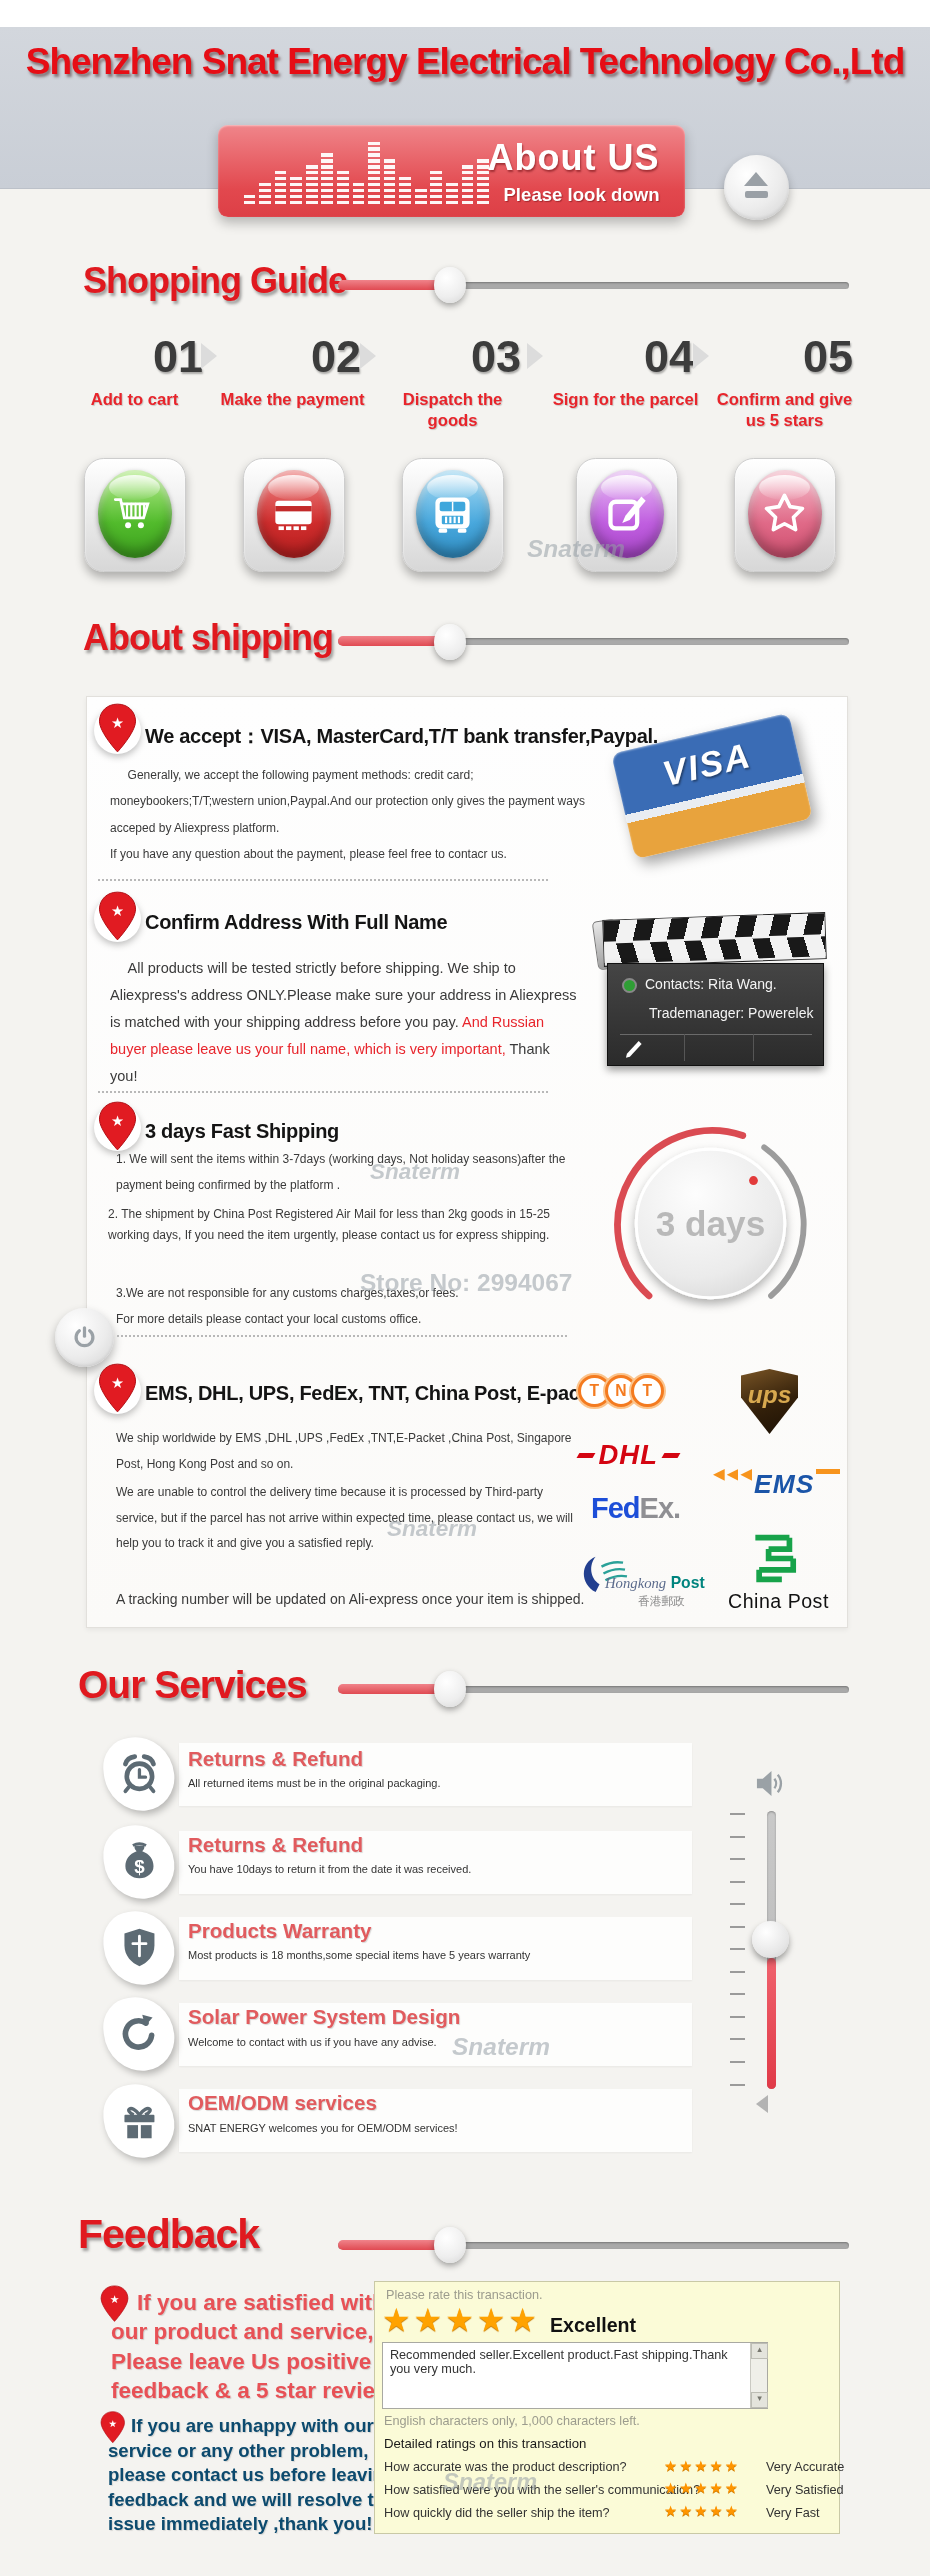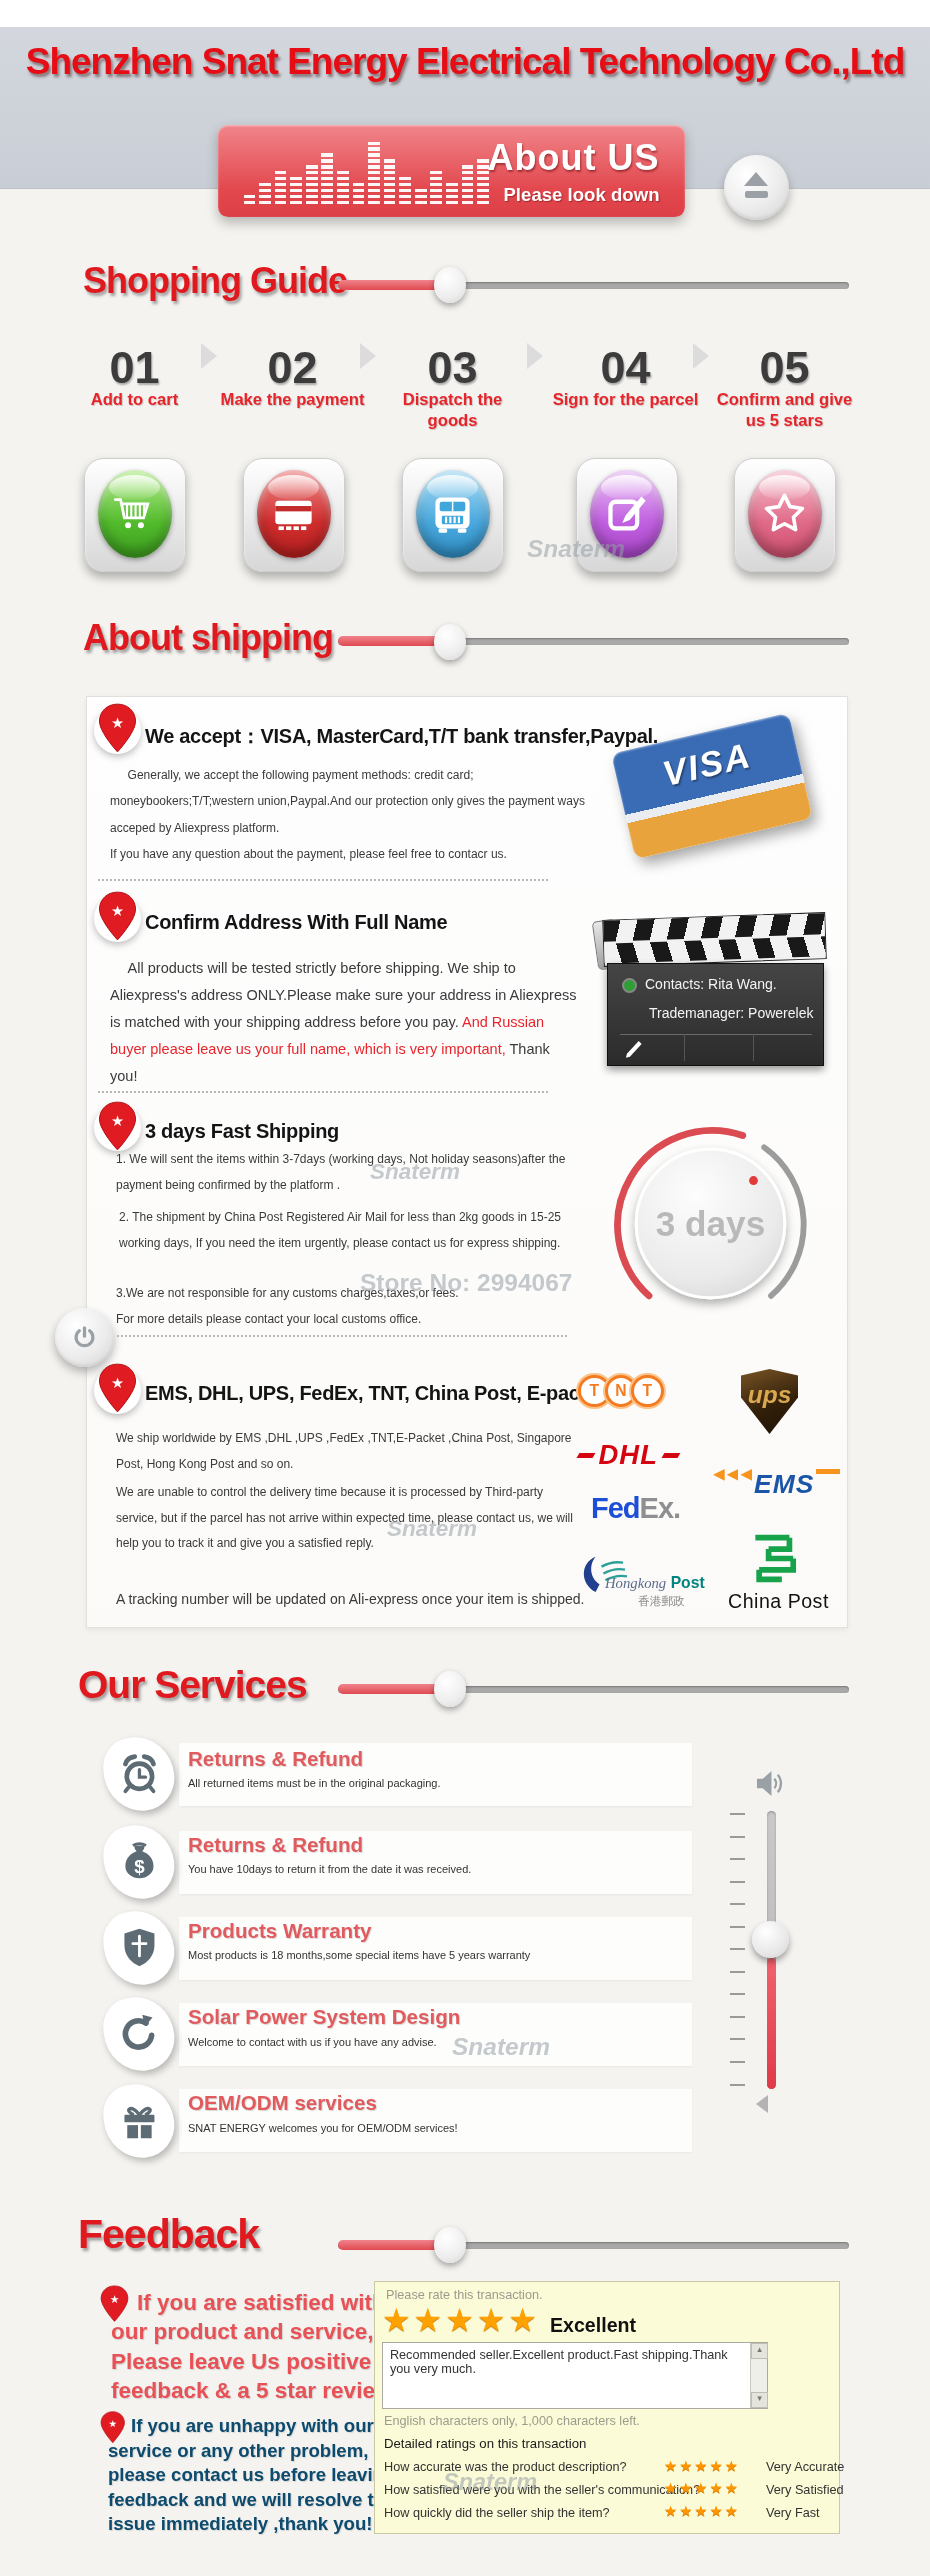--- a/index.html
+++ b/index.html
@@ -21,21 +21,21 @@
              box-shadow:0 4.9px 9.8px rgba(0,0,0,.28), inset 0 -2px 2.9px rgba(0,0,0,.08);}
   .eject{left:724px;top:155px;width:65px;height:65px;}
   .ej-tri{position:absolute;left:19.6px;top:16.6px;width:0;height:0;border-left:12.7px solid transparent;border-right:12.7px solid transparent;border-bottom:14.7px solid #9aa0a6;}
   .ej-bar{position:absolute;left:20.6px;top:36px;width:23.5px;height:6.9px;background:#9aa0a6;border-radius:2px;}
   
   .sec-h{font-size:36px;font-weight:bold;color:#e0191f;letter-spacing:-1px;text-shadow:2px 2.9px 2.9px rgba(60,60,60,.45);}
   .sl-track{width:511px;height:6.9px;background:#a9a9a9;border-radius:3.9px;box-shadow:inset 0 1px 2px rgba(0,0,0,.3);}
   .sl-fill{width:110px;height:9.8px;background:linear-gradient(#f0838a,#e04a52);border-radius:4.9px;}
   .sl-knob{width:32px;height:36px;border-radius:50%;background:radial-gradient(circle at 38% 30%,#fff,#eee 60%,#d6d6d6);box-shadow:0 2.9px 5.9px rgba(0,0,0,.35);}
   
-  .stepnum{width:137px;text-align:center;font-size:45px;font-weight:bold;color:#3c3c3c;text-shadow:1px 2px 2px rgba(0,0,0,.3);margin-top:11px;}
+  .stepnum{width:137px;text-align:right;font-size:45px;font-weight:bold;color:#3c3c3c;text-shadow:1px 2px 2px rgba(0,0,0,.3);}
   .steplab{width:147px;text-align:center;font-size:16.6px;font-weight:bold;color:#e8242b;line-height:20.6px;text-shadow:1px 1px 1px rgba(0,0,0,.18);}
   .arrow-r{width:0;height:0;border-top:13.7px solid transparent;border-bottom:13.7px solid transparent;border-left:16.6px solid #dcdcdc;}
   
   .gbtn{width:100px;height:112px;border-radius:19.6px;background:linear-gradient(#ffffff,#d7d7d7);
         border:1px solid #cdcdcd;box-shadow:0 5.9px 9.8px rgba(0,0,0,.28), inset 0 1px 2px #fff;}
   .goval{position:absolute;left:12.7px;top:10.8px;width:74px;height:88px;border-radius:50%;
          box-shadow:inset 0 -7.8px 11.7px rgba(0,0,0,.28), inset 0 4.9px 7.8px rgba(255,255,255,.45), 0 2px 4.9px rgba(0,0,0,.35);}
   .goval:after{content:"";position:absolute;left:11.7px;top:4.9px;width:51px;height:25.5px;border-radius:50%;
          background:linear-gradient(rgba(255,255,255,.85),rgba(255,255,255,.05));}
   .goval svg{position:absolute;left:13.7px;top:20.6px;}
@@ -275,21 +275,21 @@
   </div>
   <div class="abs dotline" style="left:98px;top:1091px"></div>
 
   <div class="abs pin-halo" style="left:94px;top:1104px"></div>
   <svg class="abs" style="left:98px;top:1101px" width="39" height="51" viewBox="0 0 40 52">
     <path d="M20 1 C9 1 1.5 9 1.5 18.5 C1.5 30 20 50 20 50 C20 50 38.5 30 38.5 18.5 C38.5 9 31 1 20 1 Z" fill="#e11b22" stroke="#b00d14"></path>
     <text x="20" y="25" font-size="15" fill="#fff" text-anchor="middle">★</text>
   </svg>
   <div class="abs ph" style="left:145px;top:1120px">3 days Fast Shipping</div>
   <div class="abs pb" style="left:116px;top:1147px;width:472px;line-height:25.5px">1. We will sent the items within 3-7days (working days, Not holiday seasons)after the payment being confirmed by the platform .</div>
-  <div class="abs pb" style="left:119px;top:1204px;width:472px;line-height:26px">2. The shipment by China Post Registered Air Mail for less than 2kg goods in 15-25 working days, If you need the item urgently, please contact us for express shipping.</div>
+  <div class="abs pb" style="left:108px;top:1204px;width:472px;line-height:21px">2. The shipment by China Post Registered Air Mail for less than 2kg goods in 15-25 working days, If you need the item urgently, please contact us for express shipping.</div>
   <div class="abs pb" style="left:116px;top:1281px;width:490px;line-height:25.5px">3.We are not responsible for any customs charges,taxes,or fees.
 For more details please contact your local customs office.</div>
   <div class="abs wm" style="left:370px;top:1159px;font-size:22.5px">Snaterm</div>
   <div class="abs wm" style="left:360px;top:1269px;font-size:24.5px;font-style:normal">Store No: 2994067</div>
 
   <svg class="abs" style="left:605px;top:1118px" width="211" height="211" viewBox="0 0 216 216">
     <defs>
       <radialGradient id="knobg" cx="40%" cy="30%" r="80%">
         <stop offset="0" stop-color="#fdfdfd"></stop>
           <stop offset=".7" stop-color="#ebebeb"></stop>

